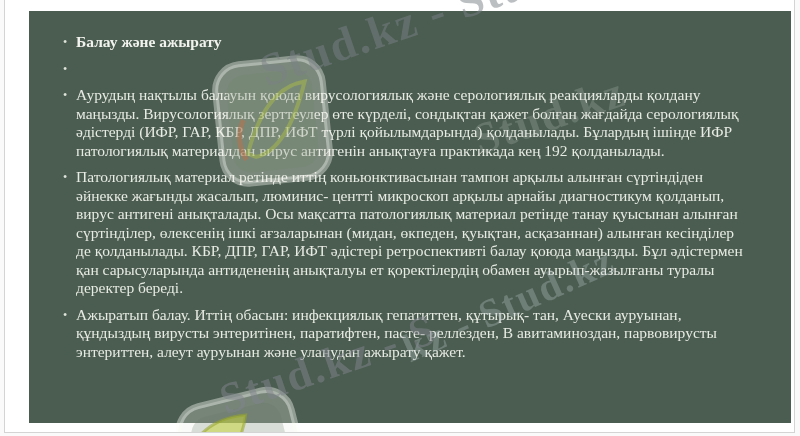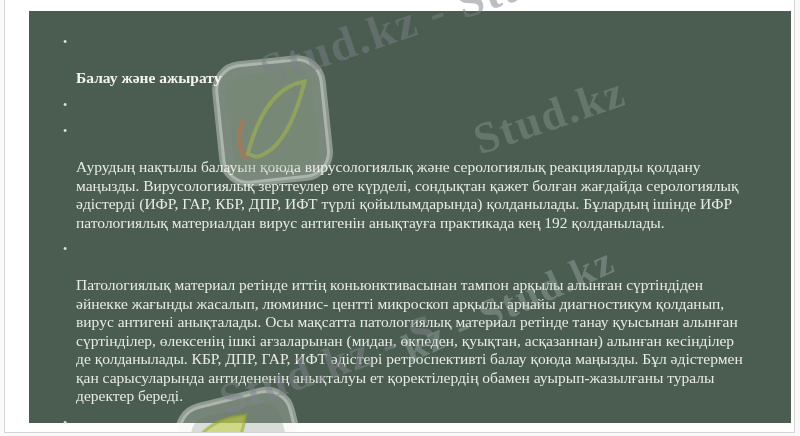--- a/index.html
+++ b/index.html
@@ -28,21 +28,21 @@
   ul.bullets li{
     display:flex;
     font-size:15.5px;line-height:18.5px;
     margin:0 0 8px 0;
   }
   ul.bullets li .dot{
     flex:0 0 13px;width:13px;
     font-size:12px;line-height:18.5px;
     color:#dfe3d9;
   }
-  ul.bullets li .txt{flex:1;margin-top:36px;}
+  ul.bullets li .txt{flex:1;}
   li.title-item{margin-bottom:10px;}
   li.title-item .txt{font-weight:bold;color:#f2f3ee;}
   li.empty-item{height:18.5px;}
   
   .wm{
     position:absolute;
     font-family:"Liberation Serif", serif;
     font-weight:bold;
     white-space:nowrap;
     pointer-events:none;

